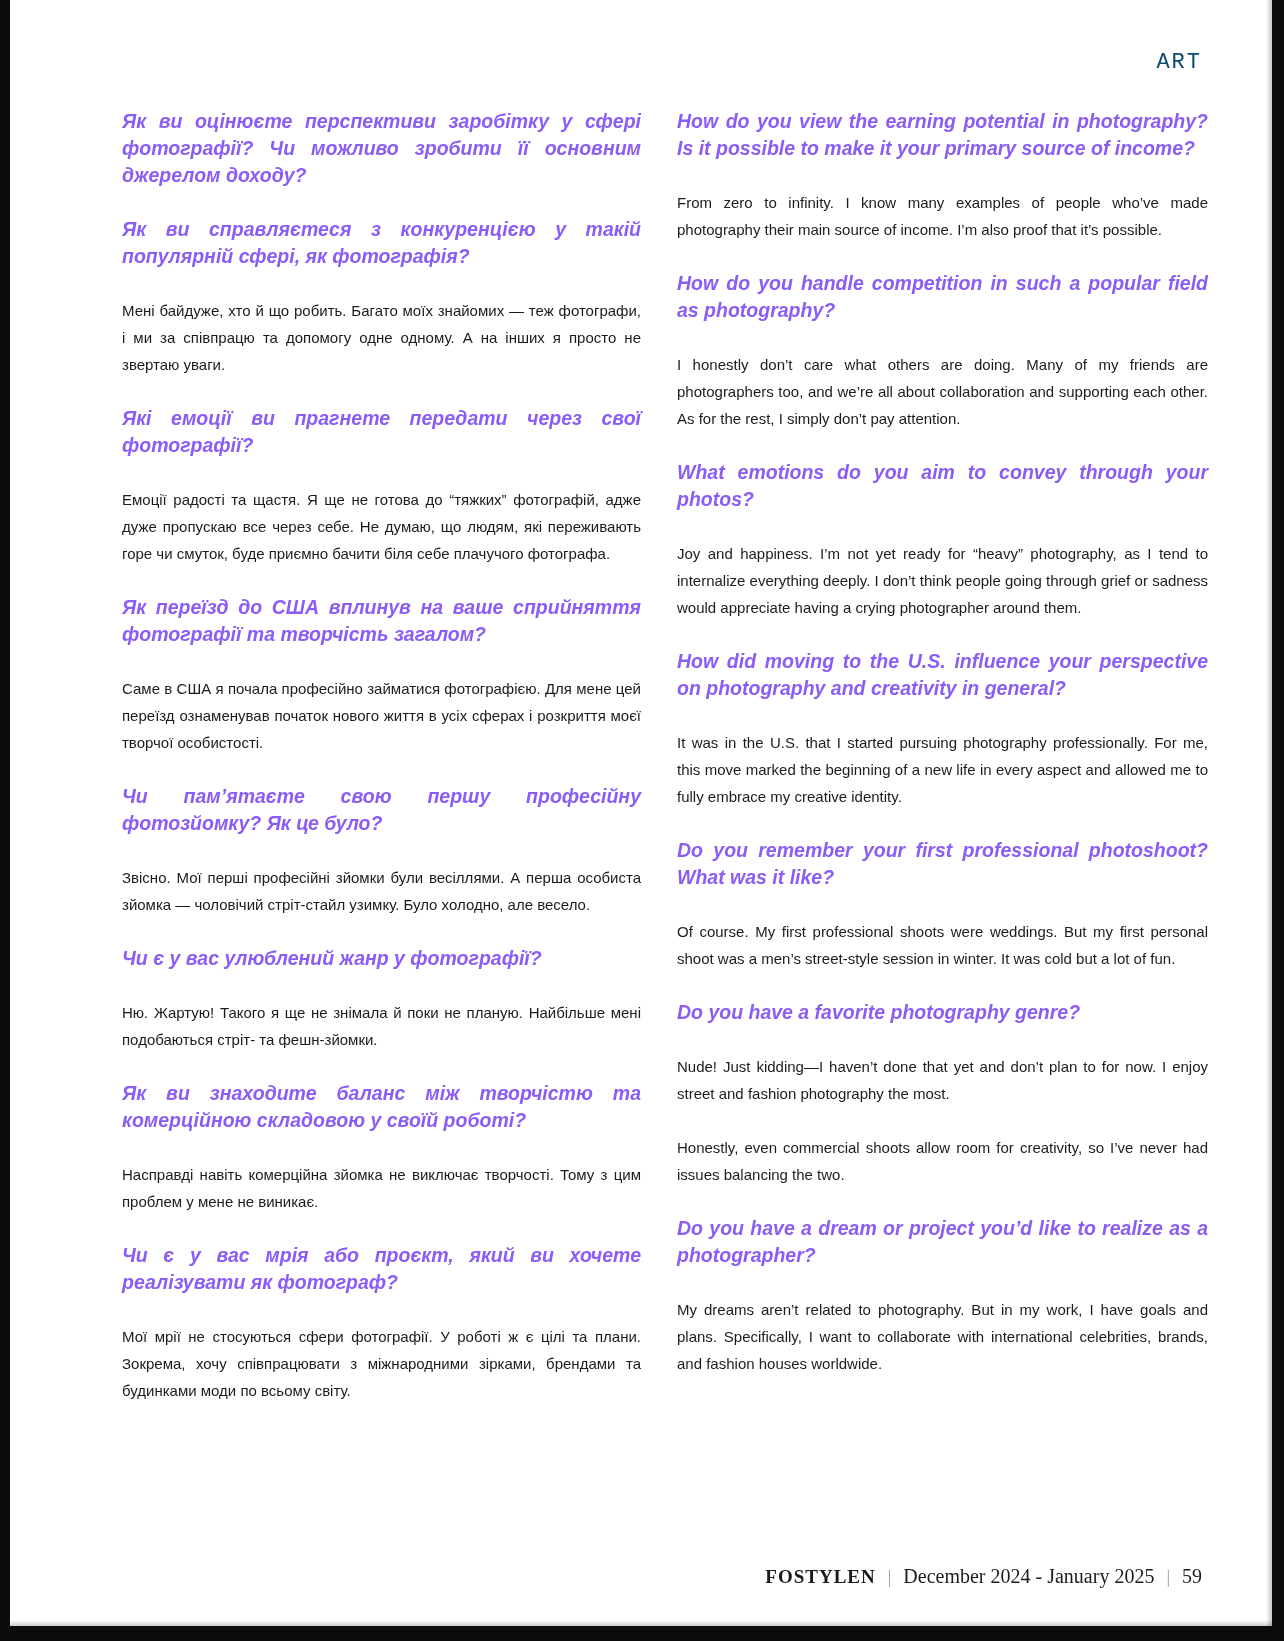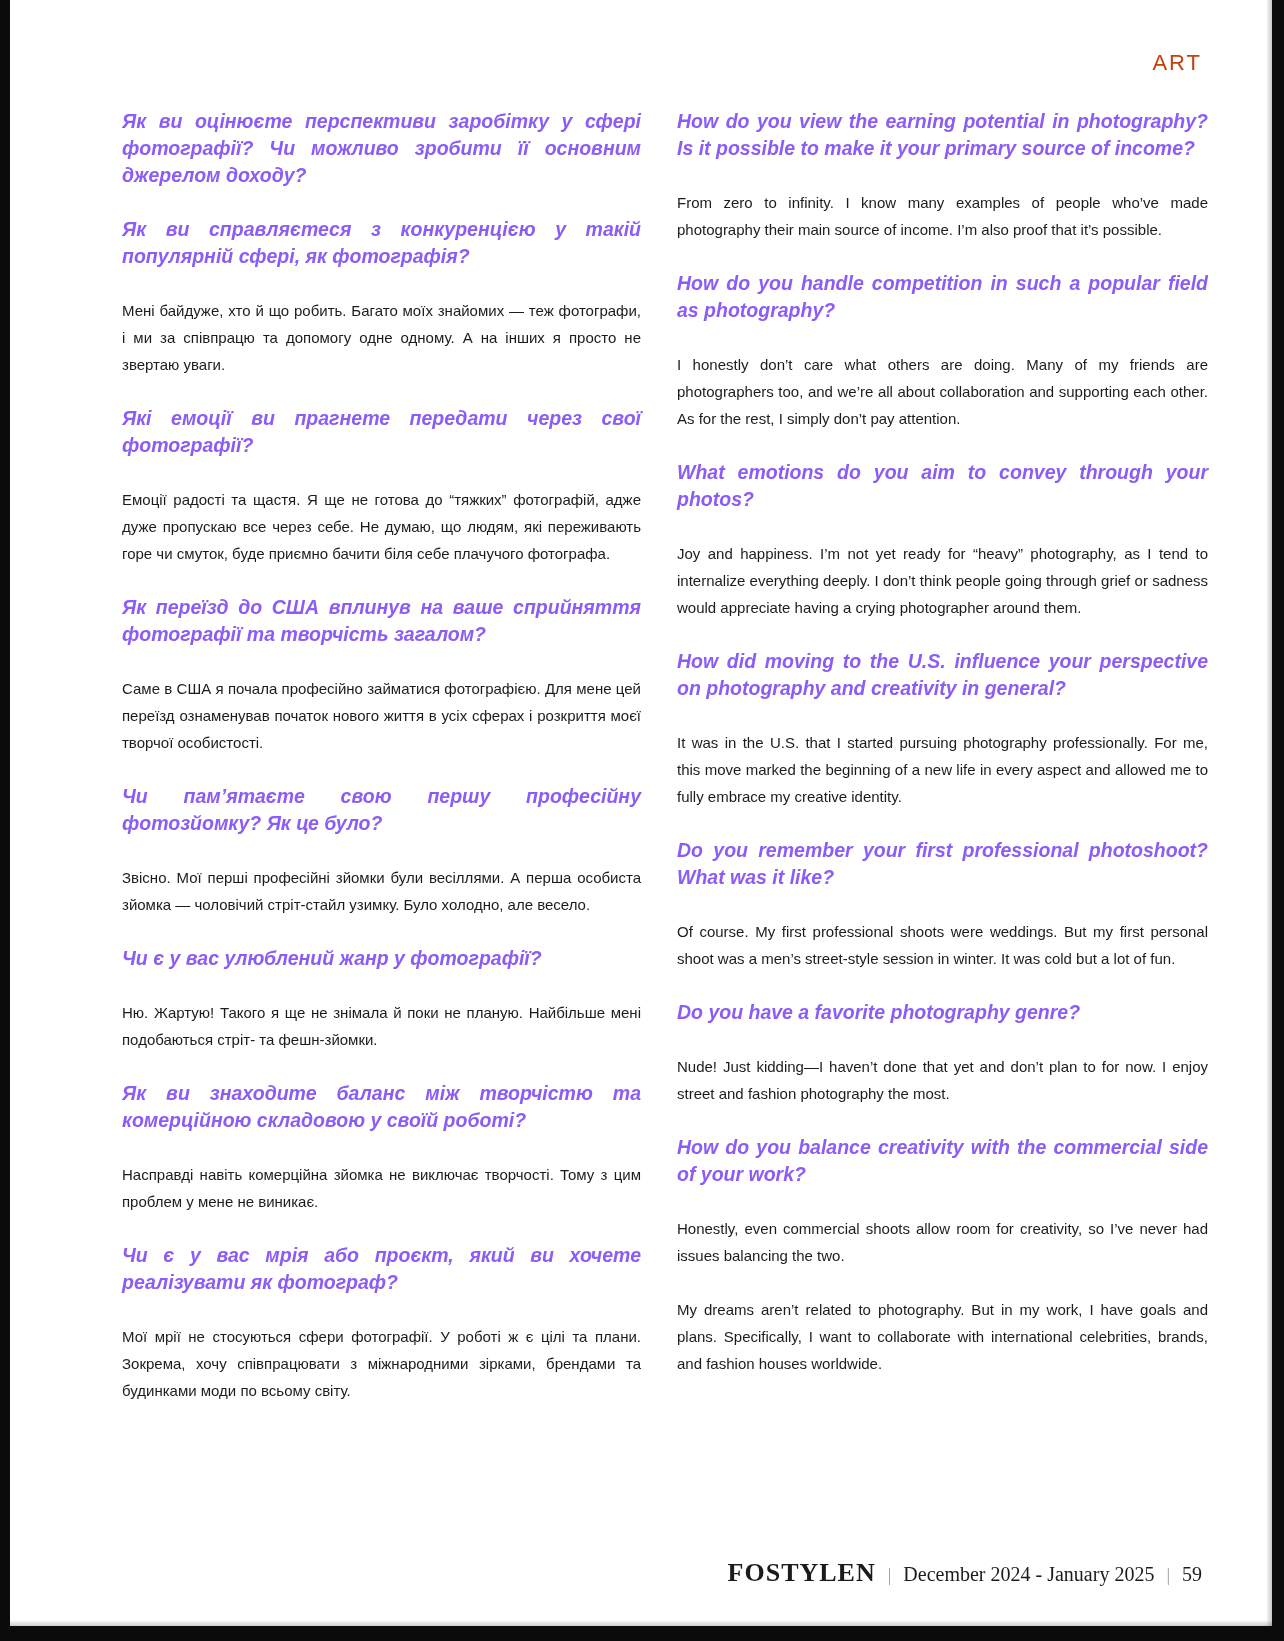--- a/index.html
+++ b/index.html
@@ -22,24 +22,24 @@
     background: linear-gradient(to right, rgba(0,0,0,0), rgba(0,0,0,0.22));
   }
   .sheet::before {
     content: '';
     position: absolute; left: 0; right: 0; bottom: 0; height: 6px;
     background: linear-gradient(to bottom, rgba(0,0,0,0), rgba(0,0,0,0.20));
   }
   .art-label {
     position: absolute;
     top: 50px; right: 70px;
-    font-family: Liberation Sans, sans-serif;
+    font-family: Liberation Mono, monospace;
     font-size: 22px;
     letter-spacing: 2px;
-    color: #c2410c;
+    color: #0c4a6e;
   }
   .columns {
     position: absolute;
     top: 108px; left: 112px;
     width: 1086px;
     display: flex;
     gap: 36px;
   }
   .col { flex: 0 0 auto; }
   .col-uk { width: 519px; }
@@ -71,21 +71,21 @@
     align-items: baseline;
     gap: 12px;
     font-family: "Liberation Serif", serif;
     font-size: 20px;
     color: #1b1b1b;
     white-space: nowrap;
   }
   .footer .mag {
     font-weight: 700;
     letter-spacing: 1px;
-    font-size: 26px;
+    font-size: 19px;
   }
   .footer .sep {
     color: #9a9a9a;
     font-weight: 300;
     font-size: 18px;
   }
   .footer .pageno { font-weight: 400; }
 </style>
 </head>
 <body>
@@ -149,24 +149,24 @@
       </div>
       <div class="qa">
         <h3 class="q">Do you remember your first professional photoshoot? What was it like?</h3>
         <p class="a">Of course. My first professional shoots were weddings. But my first personal shoot was a men’s street-style session in winter. It was cold but a lot of fun.</p>
       </div>
       <div class="qa">
         <h3 class="q">Do you have a favorite photography genre?</h3>
         <p class="a">Nude! Just kidding—I haven’t done that yet and don’t plan to for now. I enjoy street and fashion photography the most.</p>
       </div>
       <div class="qa">
-        <h3 class="q">How do you balance creativity with the commercial side of your work?</h3>
         <p class="a">Honestly, even commercial shoots allow room for creativity, so I’ve never had issues balancing the two.</p>
       </div>
       <div class="qa">
+        <h3 class="q">Do you have a dream or project you’d like to realize as a photographer?</h3>
         <p class="a">My dreams aren’t related to photography. But in my work, I have goals and plans. Specifically, I want to collaborate with international celebrities, brands, and fashion houses worldwide.</p>
       </div>
     </div>
 
   </div>
 
   <div class="footer">
     <span class="mag">FOSTYLEN</span>
     <span class="sep">|</span>
     <span class="issue">December 2024 - January 2025</span>

